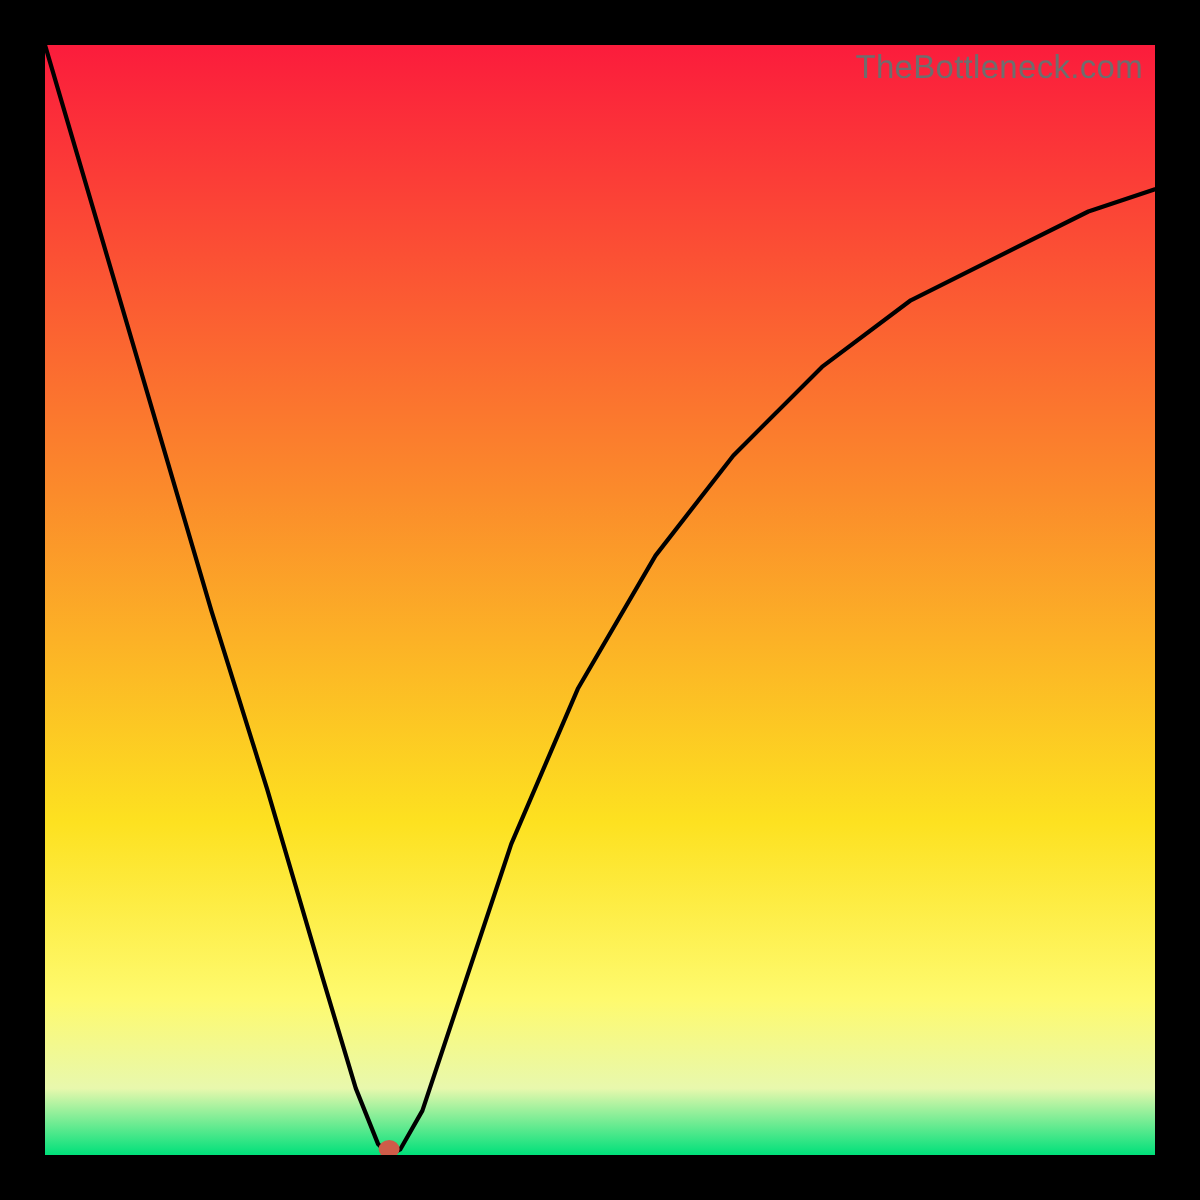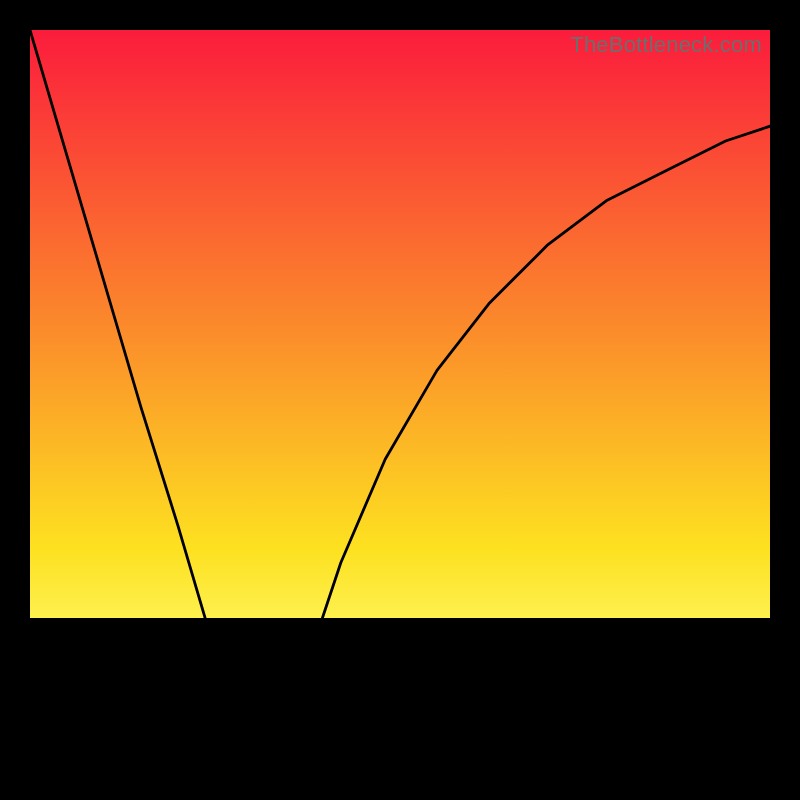--- a/index.html
+++ b/index.html
@@ -9,21 +9,21 @@
     height: 800px;
     background: #000000;
     overflow: hidden;
     font-family: Arial, Helvetica, sans-serif;
   }
   .frame {
     position: absolute;
     left: 30px;
     top: 30px;
     width: 740px;
-    height: 588px;
+    height: 740px;
     overflow: hidden;
   }
   .watermark {
     position: absolute;
     top: 2px;
     right: 8px;
     color: #6e6e6e;
     font-size: 22px;
     font-weight: 400;
     letter-spacing: 0.2px;

